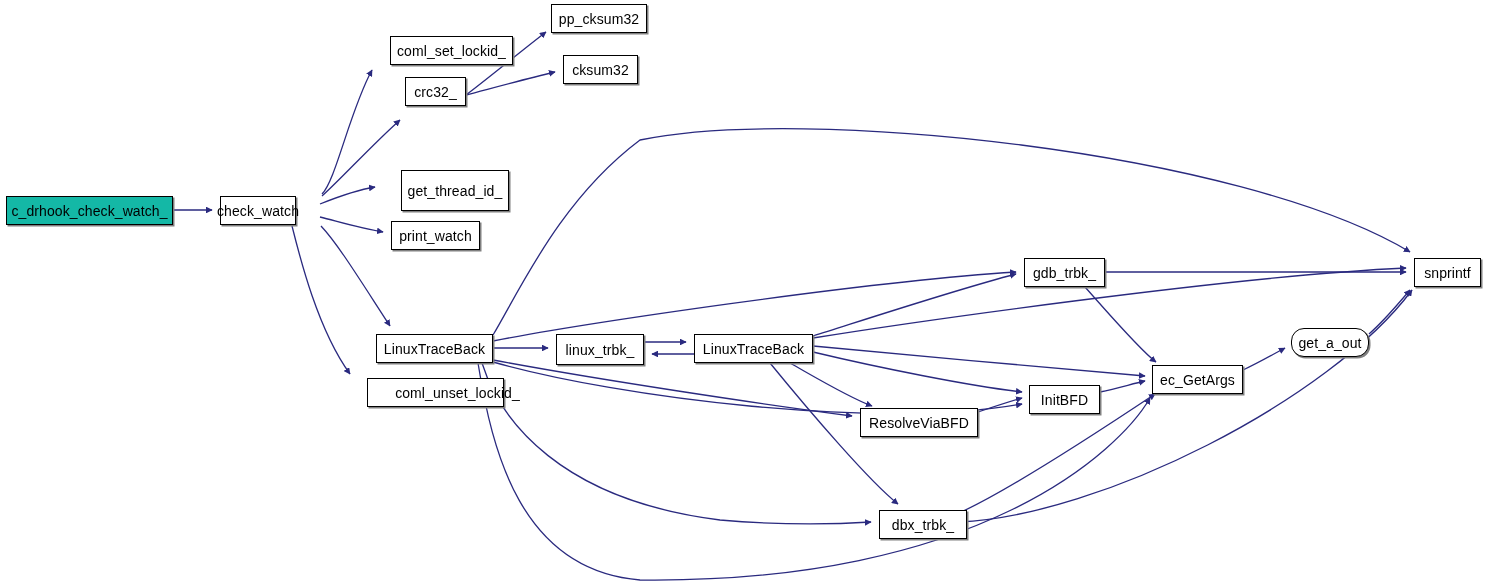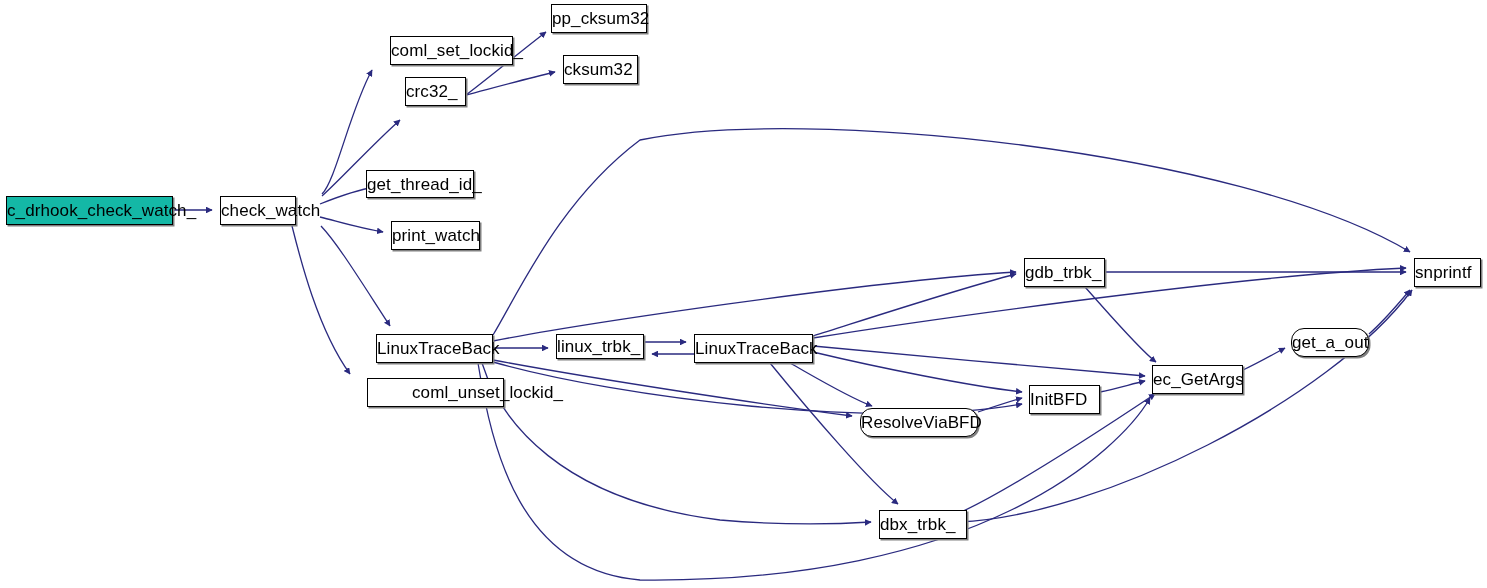--- a/index.html
+++ b/index.html
@@ -22,25 +22,25 @@
     width: 1487px;
     height: 588px;
     pointer-events: none;
   }
   .node {
     position: absolute;
     box-sizing: border-box;
     border: 1px solid #000000;
     background: #ffffff;
     color: #000000;
-    font-size: 17px;
+    font-size: 14px;
     line-height: 1;
     display: flex;
     align-items: center;
-    justify-content: flex-start;
+    justify-content: center;
     white-space: nowrap;
     box-shadow: 1.5px 1.5px 0 0 #808080;
     letter-spacing: 0.1px;
   }
   .node.root {
     background: #14b8a6;
   }
 </style>
 </head>
 <body>
@@ -101,42 +101,42 @@
       </div>
       <div class="node" style="left: 405px; top: 77px; width: 61px; height: 29px;">
         <span>crc32_</span>
       </div>
       <div class="node" style="left: 551px; top: 4px; width: 96px; height: 29px;">
         <span>pp_cksum32</span>
       </div>
       <div class="node" style="left: 563px; top: 55px; width: 75px; height: 29px;">
         <span>cksum32</span>
       </div>
-      <div class="node" style="left: 366px; top: 170px; width: 108px; height: 28px;">
+      <div class="node" style="left: 401px; top: 170px; width: 108px; height: 41px;">
         <span>get_thread_id_</span>
       </div>
       <div class="node" style="left: 391px; top: 221px; width: 89px; height: 29px;">
         <span>print_watch</span>
       </div>
       <div class="node" style="left: 376px; top: 334px; width: 117px; height: 29px;">
         <span>LinuxTraceBack</span>
       </div>
       <div class="node" style="left: 367px; top: 378px; width: 137px; height: 29px; padding-left: 44px;">
         <span>coml_unset_lockid_</span>
       </div>
-      <div class="node" style="left: 556px; top: 334px; width: 88px; height: 25px;">
+      <div class="node" style="left: 556px; top: 334px; width: 88px; height: 31px;">
         <span>linux_trbk_</span>
       </div>
       <div class="node" style="left: 694px; top: 334px; width: 119px; height: 29px;">
         <span>LinuxTraceBack</span>
       </div>
       <div class="node" style="left: 1024px; top: 258px; width: 81px; height: 29px;">
         <span>gdb_trbk_</span>
       </div>
-      <div class="node" style="left: 860px; top: 408px; width: 118px; height: 29px; border-radius: 12px;">
+      <div class="node" style="left: 860px; top: 408px; width: 118px; height: 29px;">
         <span>ResolveViaBFD</span>
       </div>
       <div class="node" style="left: 1029px; top: 385px; width: 71px; height: 29px;">
         <span>InitBFD</span>
       </div>
       <div class="node" style="left: 1152px; top: 365px; width: 91px; height: 29px;">
         <span>ec_GetArgs</span>
       </div>
       <div class="node" style="left: 1291px; top: 328px; width: 78px; height: 29px; border-radius: 13px;">
         <span>get_a_out</span>

